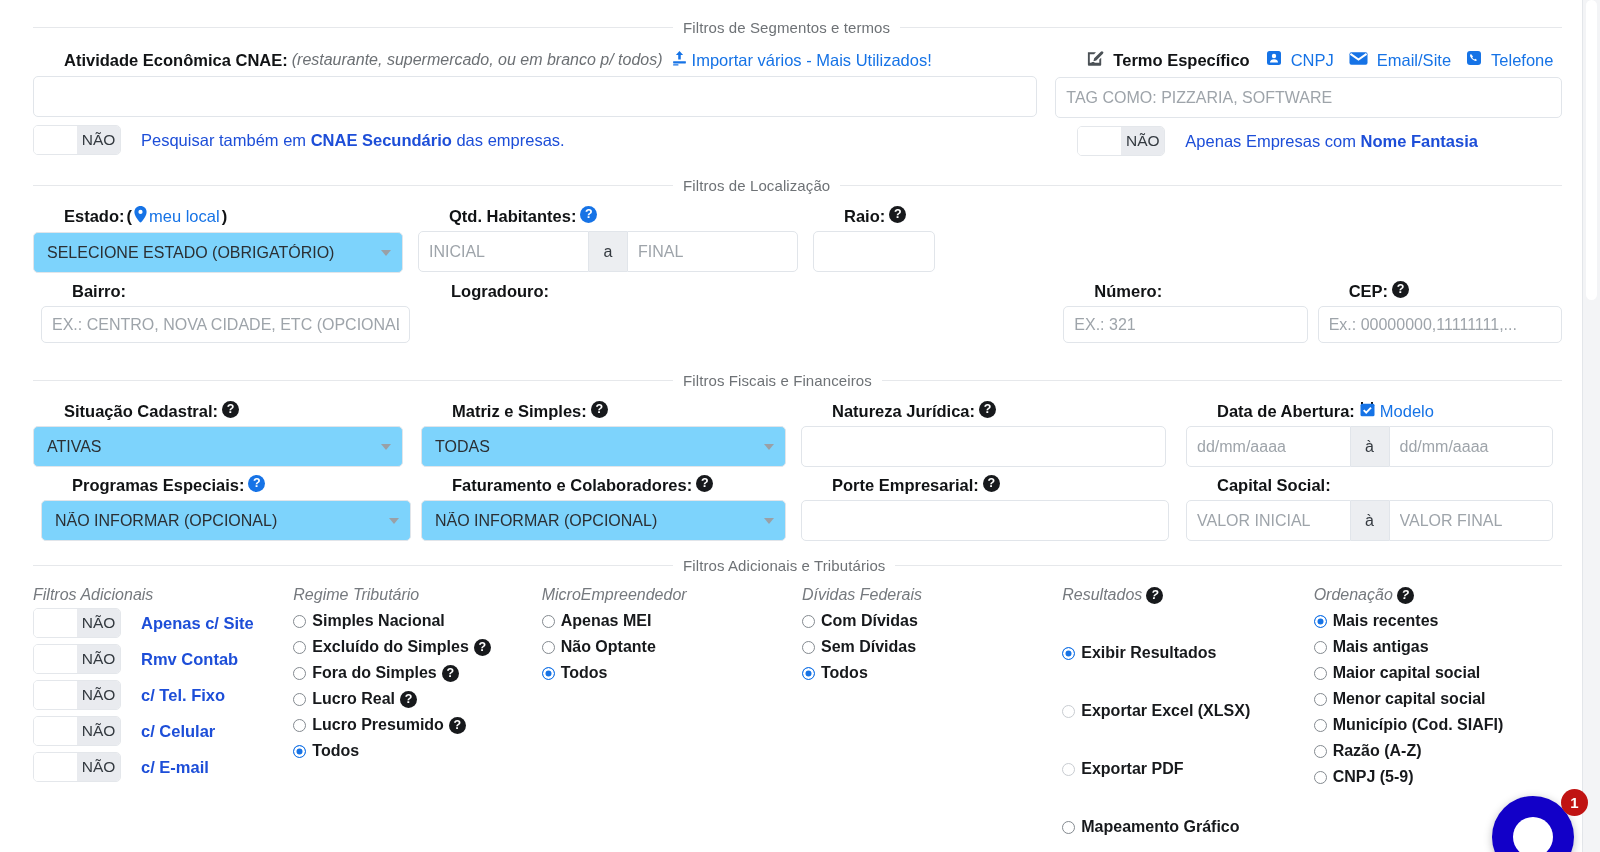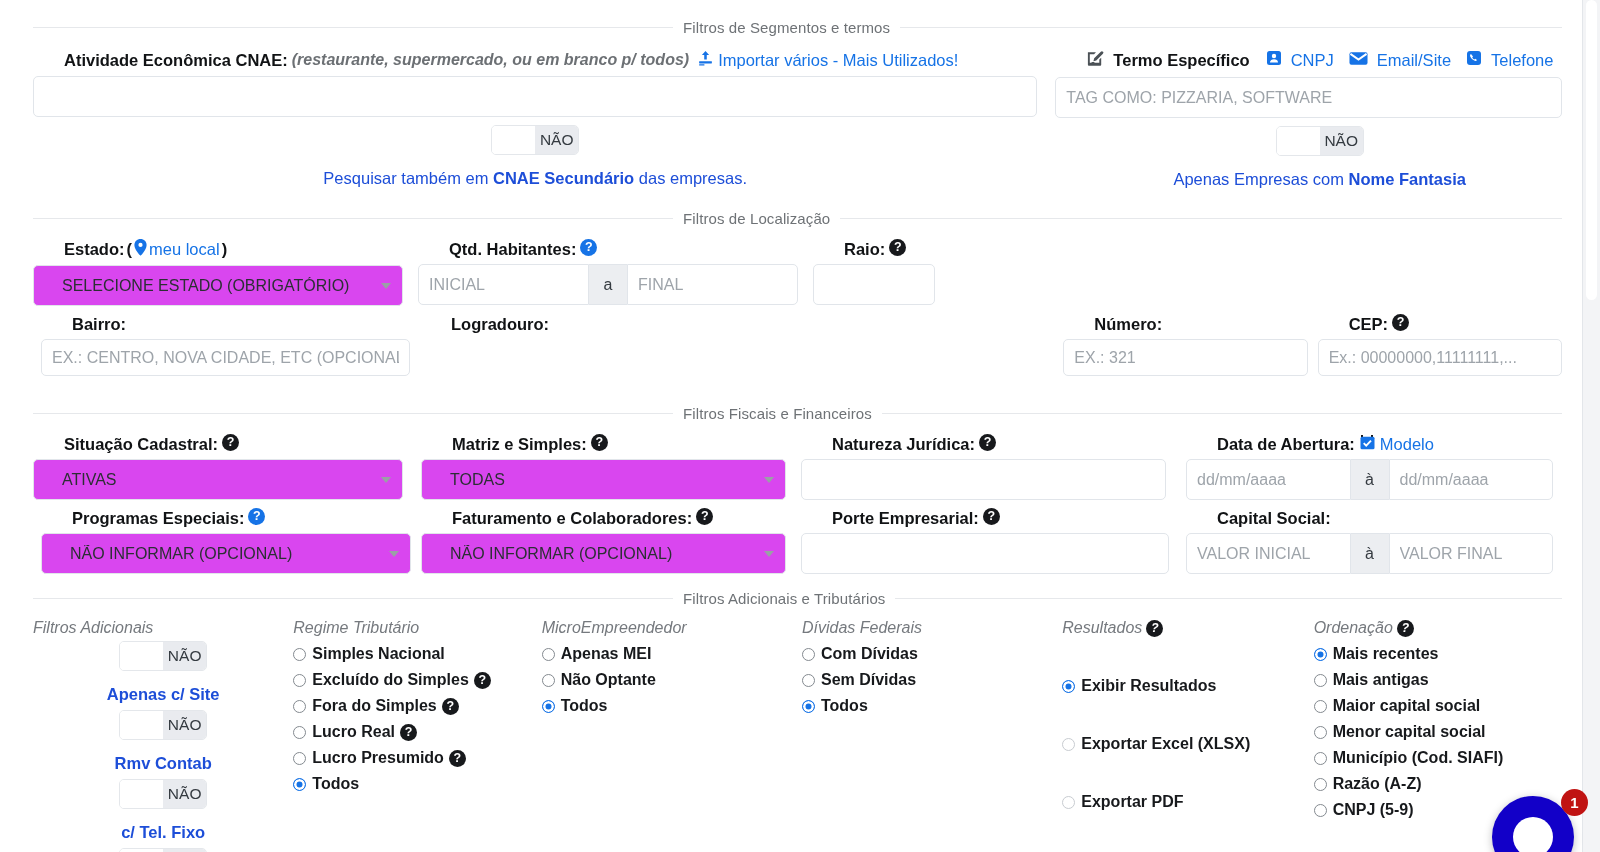--- a/index.html
+++ b/index.html
@@ -62,21 +62,21 @@
     color: #111315;
     white-space: nowrap;
     line-height: 20px;
     margin-bottom: 5px;
     display: flex;
     align-items: flex-start;
     gap: 4px;
     margin-left: 31px;
   }
   .lbl .hint {
-    font-weight: bold;
+    font-weight: normal;
     font-style: italic;
     color: #6c7074;
     font-size: 16px;
   }
   .linkish { color: #1673e6; text-decoration: none; font-weight: normal; font-size: 16.5px;}
 
   .inp {
     width: 100%;
     height: 37px;
     border: 1px solid #e1e5ea;
@@ -88,24 +88,24 @@
     font-family: "Liberation Sans", sans-serif;
     outline: none;
   }
   .inp::placeholder { color: #9ea4aa; }
 
   .sel {
     width: 100%;
     height: 41px;
     border: 1px solid #e1e5ea;
     border-radius: 5px;
-    background: #d946ef;
+    background: #7dd3fc;
     font-size: 16px;
     color: #2b2f33;
-    padding: 0 26px 0 28px;
+    padding: 0 26px 0 13px;
     font-family: "Liberation Sans", sans-serif;
     appearance: none;
     -webkit-appearance: none;
     outline: none;
   }
   .selwrap { position: relative; }
   .selwrap .caret {
     position: absolute; right: 12px; top: 50%;
     transform: translateY(-50%);
     width: 0; height: 0;
@@ -144,21 +144,21 @@
     flex: 0 0 auto;
   }
   .toggle .knob { width: 43px; background: #ffffff; }
   .toggle .state {
     flex: 1;
     background: #e9ebef;
     color: #343a40;
     font-size: 15.5px;
     display: flex; align-items: center; justify-content: center;
   }
-  .toggle-row { display: flex; align-items: center; gap: 14px; flex-direction: column; }
+  .toggle-row { display: flex; align-items: center; gap: 20px; }
   .toggle-row .tl {
     font-size: 16.5px; color: #1d4ed8;
   }
   .toggle-row .tl b { font-weight: bold; }
 
   
   .help {
     display: inline-block;
     width: 17px; height: 17px;
     border-radius: 50%;

